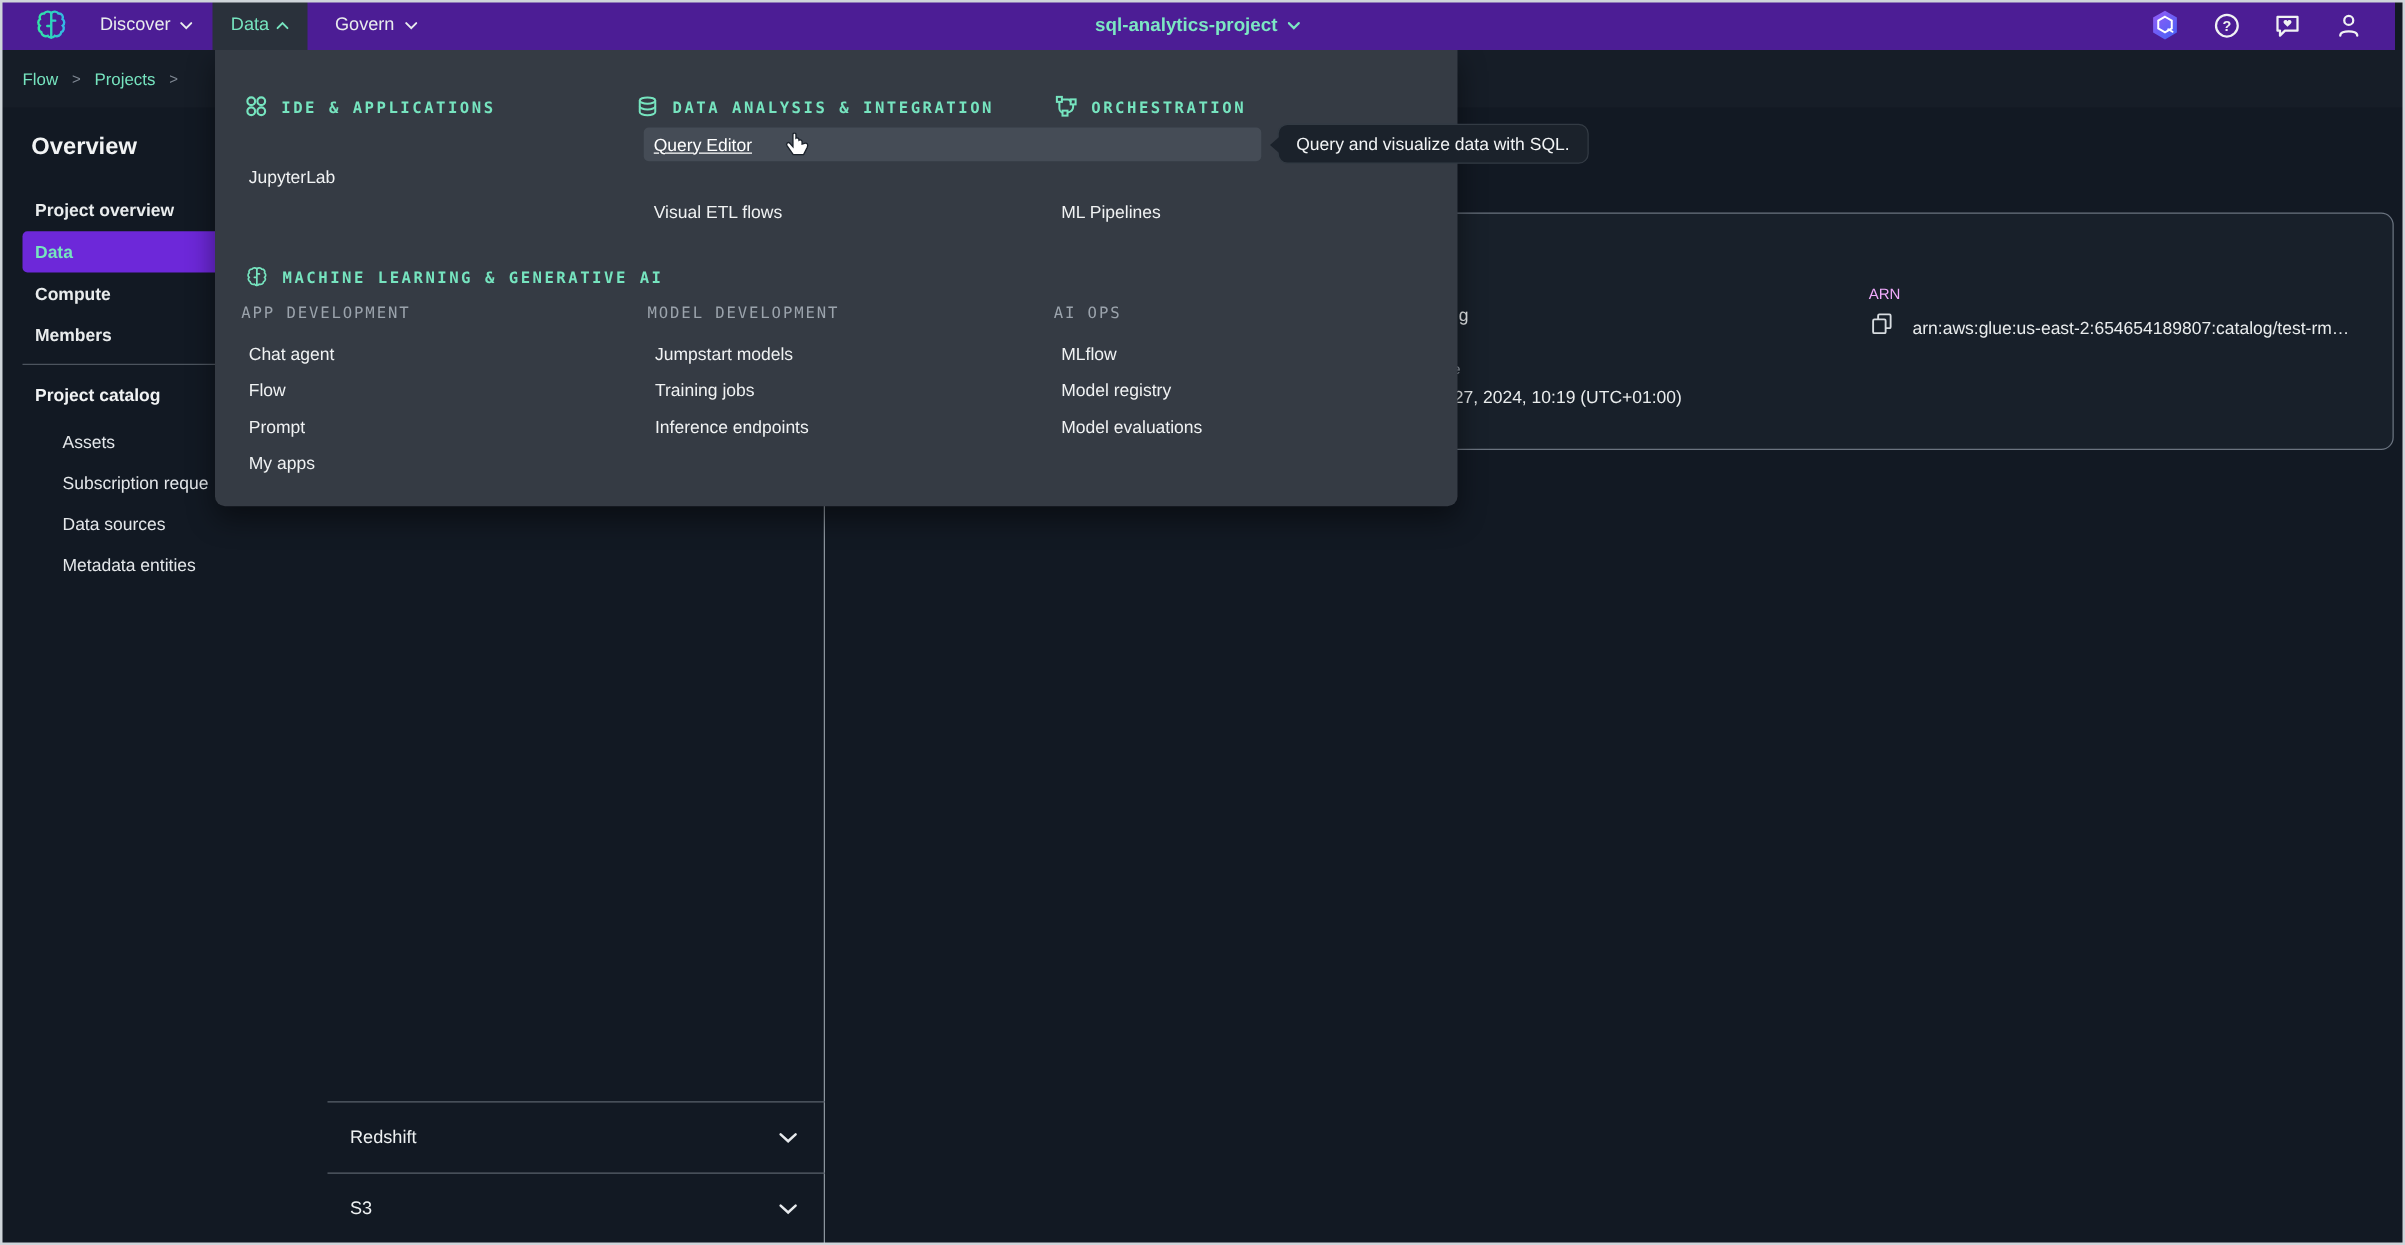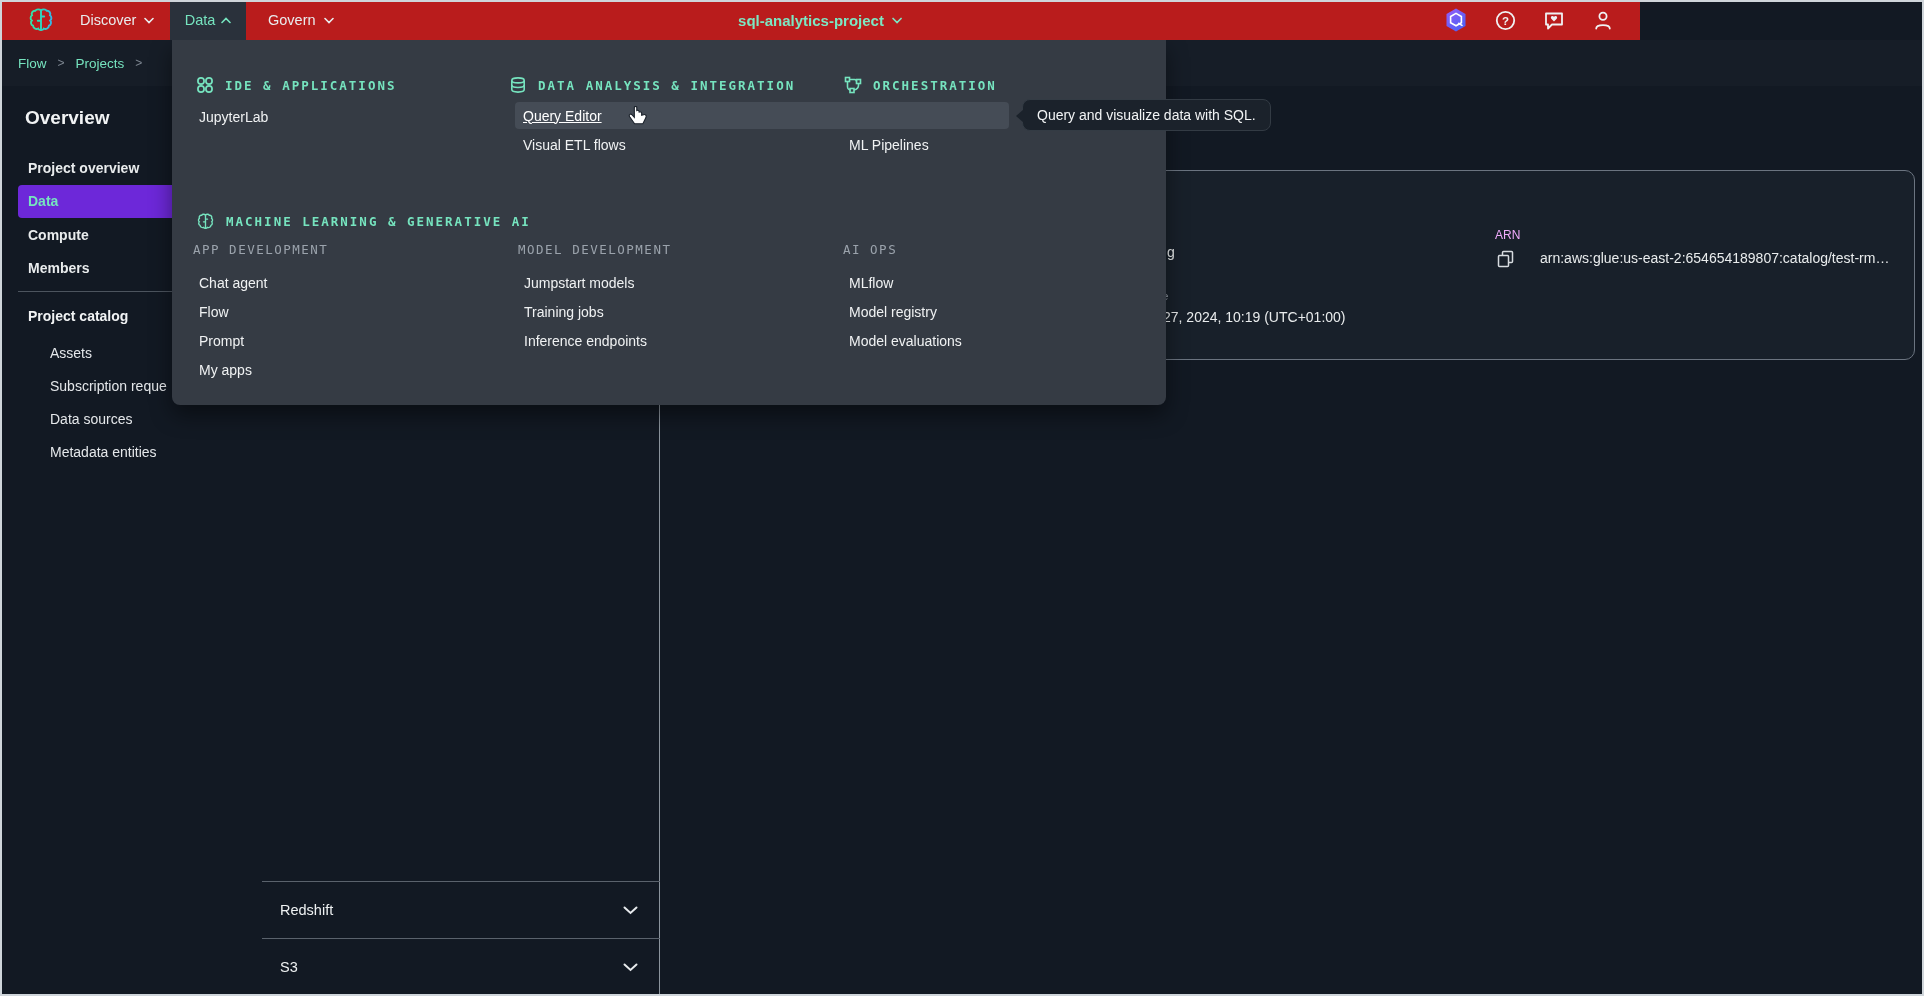--- a/index.html
+++ b/index.html
@@ -3,21 +3,21 @@
 <meta charset="utf-8">
 <style>
   * { margin:0; padding:0; box-sizing:border-box; }
   html,body { background:#0b0f14; }
   body { width:1924px; height:996px; position:relative; overflow:hidden;
          font-family:"Liberation Sans","DejaVu Sans",sans-serif; color:#e9eced; }
   #frame { position:absolute; inset:0; border:2px solid #cfd5da; z-index:90; pointer-events:none; }
   #page { position:absolute; inset:0; background:#121923; }
 
   
-  .topbar { position:absolute; left:0; top:0; width:1640px; height:40px; background:#b91c1c; z-index:30;text-align:right; }
+  .topbar { position:absolute; left:0; top:0; width:1916px; height:40px; background:#4c1d95; z-index:30;text-align:right; }
   .logo { position:absolute; left:27px; top:6px; width:28px; height:28px; cursor:pointer; }
   .tb-item { position:absolute; top:0; height:40px; display:flex; align-items:center; gap:8px;
              font-size:14.5px; color:#e9eced; cursor:pointer; }
   .tb-item.discover { left:80px; }
   .tb-item.build { left:170px; width:76px; justify-content:center; background:#2a313b; color:#76e4bf; gap:6px; }
   .tb-item.govern { left:268px; }
   .chev { width:10px; height:7px; }
   .project-select { position:absolute; top:0; height:40px; left:50%; transform:translateX(-50%);
                     display:flex; align-items:center; gap:8px; color:#7ce7c3; font-size:15px; font-weight:700; cursor:pointer; }
   .top-icons { position:absolute; right:26px; top:0; height:40px; display:flex; align-items:center; gap:27px; }
@@ -43,38 +43,38 @@
                  color:#e4e7ea; cursor:pointer; white-space:nowrap; }
 
   
   .v-divider { position:absolute; left:659px; top:86px; width:1px; height:910px; background:#8b949d; z-index:1; }
   .card { position:absolute; left:684px; top:170px; width:1231px; height:190px; background:#18202a;
           border:1px solid #6b7480; border-radius:10px; z-index:1; }
   .frag-top { position:absolute; left:482px; top:73px; font-size:14px; color:#e9eced; }
   .frag-mid { position:absolute; left:477px; top:119px; font-size:11.5px; color:#99a1ab; }
   .frag-date { position:absolute; left:478px; top:138px; font-size:14px; color:#e9eced; }
   .arn-label { position:absolute; left:810px; top:57px; font-size:12px; color:#f0abfc; }
-  .arn-row { position:absolute; left:812px; top:79px; display:flex; align-items:flex-start; gap:26px; }
+  .arn-row { position:absolute; left:812px; top:79px; display:flex; align-items:center; gap:16px; }
   .arn-value { font-size:14px; color:#e9eced; white-space:nowrap; }
 
   .accordion { position:absolute; left:262px; top:881px; width:398px; z-index:1; }
   .acc-row { height:57px; border-top:1px solid #5a626c; display:flex; align-items:center;
              justify-content:space-between; padding:0 22px 0 18px; font-size:14.5px; color:#eef1f2; cursor:pointer; }
 
   
   .mega-menu { position:absolute; left:172px; top:40px; width:994px; height:365px; background:#353b44;
                border-radius:0 0 8px 8px; box-shadow:0 10px 22px rgba(0,0,0,.45); z-index:20; }
   .mm-head { position:absolute; top:36px; height:18px; display:flex; align-items:center; gap:11px;
              font-family:"DejaVu Sans Mono","Liberation Mono",monospace; font-weight:700; font-size:12.5px;
              letter-spacing:2px; color:#76e4bf; white-space:nowrap; }
   .mm-head.ide { left:24px; }
   .mm-head.data { left:337px; }
   .mm-head.orch { left:672px; }
   .mm-item { position:absolute; height:24px; display:flex; align-items:center; font-size:14px;
-             color:#f0f2f3; cursor:pointer; white-space:nowrap; }
+             color:#f0f2f3; cursor:pointer; white-space:nowrap;margin-top:24px; }
   .mm-hover-row { position:absolute; left:343px; top:62px; width:494px; height:27px; background:#454c56;
                   border-radius:4px; display:flex; align-items:center; padding-left:8px; cursor:pointer; }
   .mm-hover-row .lbl { font-size:14px; color:#ffffff; text-decoration:underline; }
   .mm-sec-ml-head { position:absolute; left:24px; top:172px; height:18px; display:flex; align-items:center; gap:11px;
                     font-family:"DejaVu Sans Mono","Liberation Mono",monospace; font-weight:700; font-size:12.5px;
                     letter-spacing:2px; color:#76e4bf; white-space:nowrap; }
   .ml-col { position:absolute; top:200px; }
   .ml-col.c0 { left:21px; } .ml-col.c1 { left:346px; } .ml-col.c2 { left:671px; }
   .ml-col .col-head { height:20px; line-height:20px; font-family:"DejaVu Sans Mono","Liberation Mono",monospace;
                       font-size:12.5px; letter-spacing:1.5px; color:#9ba3ac; white-space:nowrap; }

